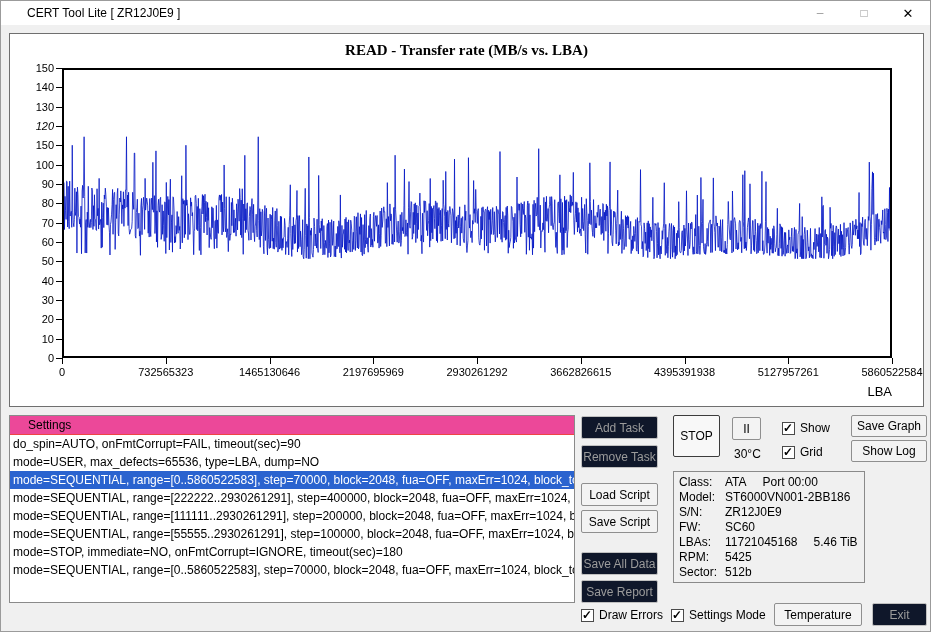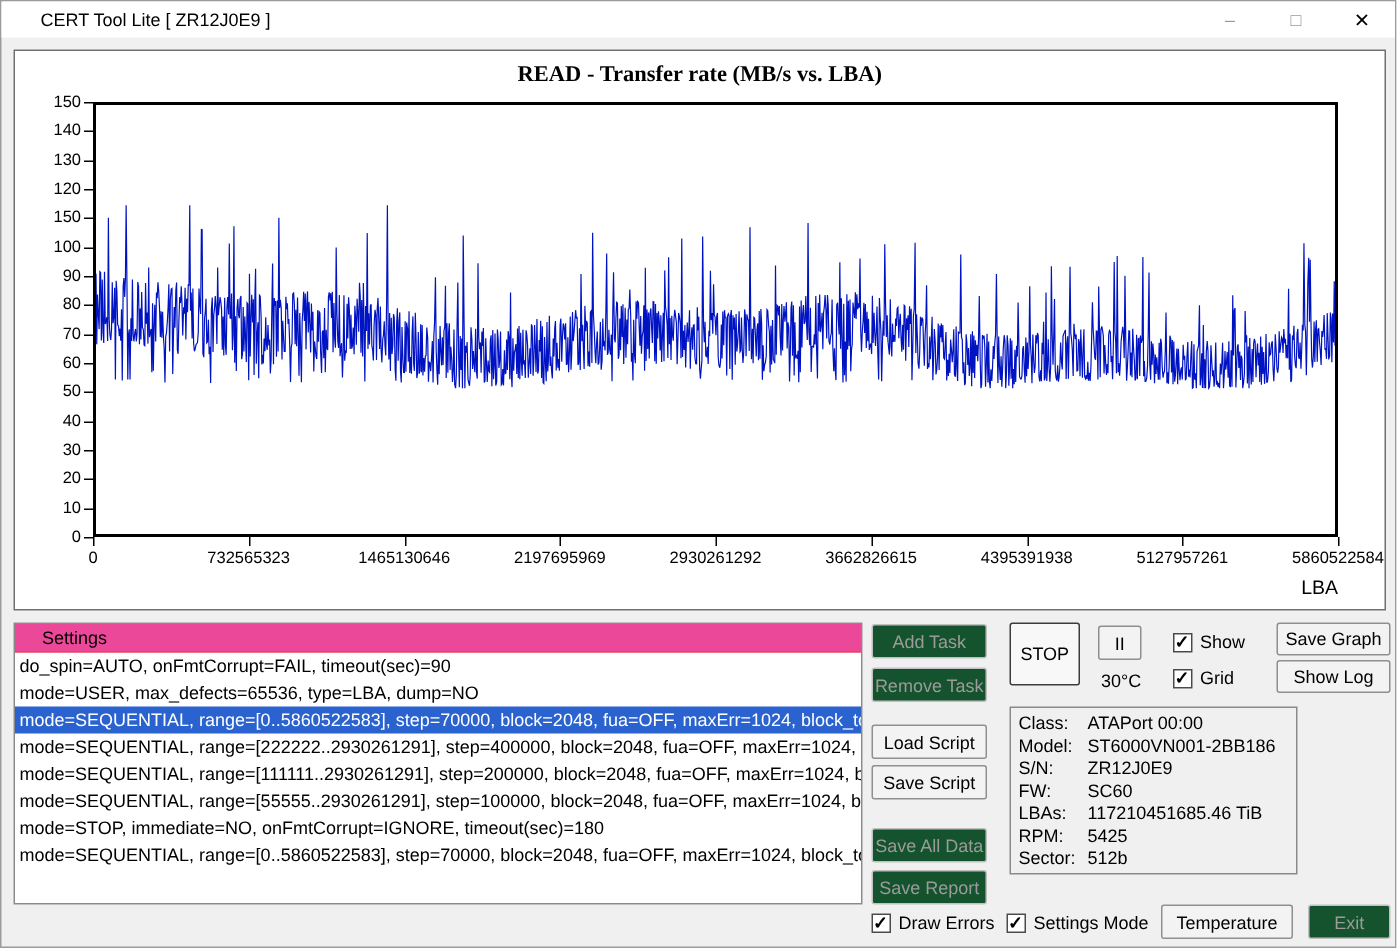--- a/index.html
+++ b/index.html
@@ -26,21 +26,21 @@
   .xaxis-title{position:absolute;top:350px;left:52px;width:830px;text-align:right;font-size:13px}
 
   
   .list{position:absolute;left:8px;top:414px;width:566px;height:188px;background:#fff;border:1px solid #8a8a8a;overflow:hidden}
   .lhead{height:19px;line-height:19px;padding-left:18px;border-bottom:1px solid #ef4444;background:#ec4899}
   .lrow{height:18px;line-height:18px;padding-left:3px;white-space:nowrap;overflow:hidden}
   .lrow.sel{background:#2a63cf;color:#fff}
 
   
   .btn{position:absolute;font-family:"Liberation Sans",sans-serif;font-size:12px;background:#f3f3f3;border:1px solid #8f8f8f;border-radius:2px;color:#000;text-align:center;padding:0;cursor:default}
-  .btn.disabled{color:#9b9b9b;border-color:#c0c0c0;background:#14532d}
+  .btn.disabled{color:#9b9b9b;border-color:#c0c0c0;background:#0f172a}
   .tb{left:580px;width:77px;height:23px}
   .tb1{top:415px}.tb2{top:444px}.tb3{top:482px}.tb4{top:509px}.tb5{top:551px}.tb6{top:579px}
   .stop-btn{left:672px;top:414px;width:47px;height:42px;border:1px solid #3c3c3c;background:#f8f8f8}
   .pause-btn{left:731px;top:416px;width:29px;height:23px}
   .temp-now{position:absolute;left:733px;top:446px;font-size:12px}
   .save-graph{left:850px;top:414px;width:76px;height:22px}
   .show-log{left:850px;top:439px;width:76px;height:22px}
   .temp-btn{left:773px;top:602px;width:88px;height:23px}
   .exit-btn{left:871px;top:602px;width:55px;height:23px}
 
@@ -50,21 +50,21 @@
   .cb.checked::after{content:"✓";position:absolute;left:0;top:-2px;font-size:12px;font-weight:bold;color:#000}
   .ck-show{left:781px;top:420px}
   .ck-grid{left:781px;top:444px}
   .ck-draw{left:580px;top:607px}
   .ck-transfer{left:670px;top:607px}
 
   
   .info{position:absolute;left:672px;top:470px;width:192px;height:112px;border:1px solid #8a8a8a;background:#f0f0f0;padding:3px 5px;overflow:hidden}
   .irow{display:flex;height:15px;line-height:15px;white-space:nowrap}
   .ilab{flex:0 0 46px}
-  .iext{}
+  .iext{margin-left:16px}
 </style>
 </head>
 <body>
 
 <div class="window">
 
   <div class="titlebar">
     <span class="title">CERT Tool Lite [ ZR12J0E9 ]</span>
     <div class="wbtns">
       <div class="wbtn">–</div>
@@ -80,21 +80,21 @@
         <polyline id="chart-line" fill="none" stroke-width="0.8" points="0.0,114.1 0.5,161.8 1.0,128.1 1.6,142.5 2.1,151.5 2.6,112.7 3.1,113.2 3.6,159.2 4.2,117.9 4.7,153.7 5.2,160.9 5.7,112.7 6.2,148.0 6.7,146.6 7.3,143.3 7.8,159.5 8.3,76.3 8.8,144.4 9.3,154.9 9.9,158.9 10.4,151.8 10.9,119.8 11.4,147.5 11.9,143.7 12.5,123.5 13.0,185.6 13.5,118.8 14.0,125.9 14.5,148.6 15.1,149.5 15.6,156.2 16.1,151.2 16.6,159.4 17.1,138.0 17.6,186.3 18.2,122.7 18.7,116.9 19.2,129.8 19.7,117.4 20.2,67.7 20.8,128.4 21.3,185.5 21.8,154.9 22.3,151.6 22.8,185.6 23.4,144.1 23.9,159.5 24.4,117.9 24.9,155.0 25.4,159.9 26.0,153.9 26.5,151.4 27.0,159.8 27.5,154.7 28.0,119.7 28.5,122.7 29.1,161.7 29.6,137.6 30.1,158.5 30.6,126.5 31.1,150.4 31.7,151.8 32.2,162.2 32.7,162.7 33.2,120.4 33.7,147.8 34.3,140.3 34.8,161.3 35.3,109.9 35.8,157.0 36.3,154.0 36.9,151.4 37.4,180.6 37.9,134.0 38.4,179.7 38.9,149.5 39.4,135.0 40.0,159.8 40.5,126.8 41.0,130.7 41.5,119.8 42.0,125.8 42.6,138.3 43.1,156.9 43.6,139.4 44.1,157.3 44.6,139.8 45.2,157.2 45.7,165.0 46.2,187.6 46.7,156.6 47.2,154.1 47.8,146.2 48.3,136.5 48.8,121.1 49.3,166.6 49.8,131.1 50.4,124.4 50.9,124.0 51.4,181.9 51.9,155.0 52.4,136.6 52.9,150.6 53.5,125.0 54.0,120.0 54.5,165.5 55.0,168.2 55.5,146.9 56.1,129.8 56.6,133.9 57.1,122.6 57.6,133.9 58.1,155.8 58.7,136.8 59.2,141.0 59.7,123.5 60.2,158.5 60.7,130.9 61.3,140.1 61.8,121.7 62.3,121.8 62.8,67.7 63.3,139.0 63.8,126.8 64.4,157.8 64.9,124.0 65.4,160.8 65.9,166.5 66.4,165.1 67.0,162.0 67.5,161.3 68.0,160.5 68.5,153.8 69.0,124.0 69.6,135.9 70.1,141.3 70.6,84.2 71.1,84.3 71.6,168.0 72.2,170.5 72.7,144.4 73.2,139.8 73.7,131.0 74.2,160.8 74.7,160.1 75.3,145.1 75.8,168.4 76.3,163.5 76.8,187.9 77.3,137.9 77.9,130.2 78.4,167.0 78.9,141.8 79.4,137.5 79.9,129.1 80.5,138.1 81.0,161.6 81.5,109.9 82.0,142.1 82.5,136.5 83.1,129.9 83.6,133.0 84.1,137.8 84.6,165.5 85.1,142.9 85.6,169.4 86.2,130.3 86.7,162.3 87.2,168.9 87.7,136.9 88.2,129.8 88.8,141.6 89.3,93.6 89.8,143.9 90.3,144.2 90.8,127.4 91.4,165.8 91.9,155.2 92.4,82.0 92.9,174.3 93.4,142.8 94.0,179.8 94.5,137.4 95.0,131.1 95.5,141.9 96.0,144.1 96.5,131.0 97.1,129.1 97.6,171.8 98.1,168.4 98.6,136.6 99.1,166.6 99.7,142.9 100.2,157.9 100.7,173.7 101.2,133.7 101.7,134.4 102.3,186.1 102.8,114.0 103.3,170.0 103.8,146.4 104.3,128.2 104.9,147.0 105.4,131.3 105.9,182.5 106.4,131.6 106.9,110.7 107.4,174.9 108.0,154.3 108.5,146.9 109.0,184.7 109.5,128.6 110.0,129.3 110.6,143.0 111.1,175.4 111.6,168.9 112.1,174.7 112.6,157.8 113.2,166.4 113.7,143.5 114.2,162.2 114.7,165.5 115.2,148.7 115.8,162.6 116.3,158.6 116.8,181.5 117.3,172.3 117.8,137.8 118.3,107.2 118.9,175.3 119.4,130.5 119.9,136.0 120.4,132.5 120.9,170.1 121.5,132.2 122.0,166.6 122.5,76.3 123.0,137.3 123.5,131.7 124.1,137.4 124.6,172.0 125.1,145.8 125.6,156.3 126.1,166.6 126.7,166.6 127.2,129.6 127.7,138.1 128.2,134.0 128.7,148.0 129.2,144.6 129.8,163.1 130.3,187.3 130.8,163.6 131.3,161.2 131.8,127.7 132.4,127.0 132.9,135.1 133.4,161.8 133.9,138.4 134.4,163.1 135.0,130.1 135.5,157.4 136.0,183.0 136.5,140.6 137.0,159.7 137.6,187.4 138.1,146.4 138.6,138.7 139.1,126.3 139.6,146.0 140.2,127.5 140.7,165.2 141.2,134.4 141.7,126.0 142.2,153.8 142.7,133.1 143.3,149.8 143.8,167.3 144.3,134.2 144.8,152.5 145.3,139.7 145.9,180.1 146.4,159.8 146.9,164.5 147.4,170.0 147.9,171.7 148.5,138.7 149.0,160.0 149.5,139.8 150.0,140.6 150.5,167.3 151.1,181.2 151.6,153.6 152.1,152.5 152.6,171.2 153.1,137.3 153.6,180.6 154.2,152.0 154.7,164.4 155.2,165.6 155.7,129.9 156.2,126.7 156.8,132.1 157.3,127.2 157.8,144.0 158.3,126.2 158.8,167.2 159.4,133.9 159.9,158.3 160.4,164.1 160.9,96.3 161.4,140.6 162.0,159.9 162.5,164.2 163.0,128.5 163.5,169.8 164.0,164.6 164.5,161.0 165.1,184.2 165.6,166.7 166.1,128.6 166.6,172.8 167.1,166.4 167.7,167.0 168.2,134.3 168.7,157.9 169.2,130.0 169.7,138.0 170.3,164.9 170.8,141.8 171.3,164.7 171.8,162.7 172.3,150.4 172.9,168.5 173.4,135.7 173.9,143.7 174.4,162.1 174.9,131.0 175.4,138.9 176.0,153.3 176.5,120.2 177.0,129.2 177.5,167.4 178.0,131.9 178.6,170.0 179.1,120.4 179.6,150.2 180.1,186.9 180.6,135.9 181.2,152.8 181.7,86.5 182.2,164.9 182.7,140.7 183.2,161.9 183.8,136.0 184.3,134.7 184.8,162.9 185.3,165.3 185.8,172.7 186.3,148.5 186.9,138.4 187.4,141.6 187.9,172.4 188.4,137.8 188.9,130.4 189.5,146.9 190.0,165.0 190.5,136.2 191.0,165.4 191.5,174.0 192.1,158.4 192.6,155.2 193.1,146.2 193.6,162.7 194.1,169.3 194.7,132.8 195.2,67.7 195.7,152.4 196.2,172.0 196.7,140.6 197.2,179.8 197.8,143.8 198.3,168.3 198.8,162.5 199.3,141.3 199.8,143.7 200.4,178.8 200.9,186.4 201.4,148.1 201.9,137.4 202.4,172.9 203.0,145.8 203.5,140.2 204.0,179.9 204.5,187.5 205.0,150.1 205.6,172.0 206.1,180.8 206.6,180.9 207.1,146.2 207.6,180.3 208.1,147.1 208.7,151.3 209.2,173.6 209.7,139.4 210.2,181.1 210.7,170.4 211.3,181.7 211.8,153.0 212.3,142.9 212.8,174.9 213.3,179.7 213.9,140.5 214.4,158.0 214.9,184.6 215.4,181.6 215.9,153.4 216.5,181.6 217.0,179.5 217.5,148.2 218.0,180.7 218.5,148.7 219.0,182.9 219.6,171.0 220.1,180.3 220.6,169.9 221.1,169.3 221.6,150.5 222.2,157.5 222.7,187.1 223.2,173.9 223.7,174.3 224.2,179.9 224.8,170.6 225.3,159.5 225.8,187.6 226.3,156.5 226.8,147.2 227.4,116.4 227.9,166.0 228.4,179.6 228.9,189.1 229.4,158.2 229.9,182.0 230.5,149.4 231.0,167.0 231.5,176.1 232.0,157.0 232.5,175.7 233.1,152.9 233.6,149.9 234.1,122.2 234.6,184.6 235.1,147.6 235.7,181.0 236.2,153.6 236.7,147.6 237.2,179.2 237.7,163.4 238.3,172.2 238.8,187.3 239.3,180.5 239.8,151.8 240.3,189.1 240.9,191.4 241.4,182.2 241.9,148.1 242.4,120.0 242.9,167.7 243.4,190.8 244.0,156.1 244.5,179.1 245.0,157.9 245.5,191.4 246.0,88.2 246.6,149.3 247.1,191.4 247.6,162.8 248.1,167.5 248.6,160.2 249.2,185.5 249.7,187.9 250.2,189.8 250.7,182.2 251.2,150.2 251.8,158.7 252.3,178.4 252.8,166.3 253.3,174.8 253.8,180.6 254.3,151.3 254.9,180.8 255.4,185.0 255.9,106.9 256.4,156.5 256.9,165.1 257.5,160.5 258.0,181.0 258.5,153.1 259.0,162.9 259.5,150.8 260.1,187.5 260.6,186.5 261.1,157.7 261.6,174.9 262.1,187.3 262.7,172.8 263.2,179.9 263.7,180.7 264.2,158.9 264.7,155.7 265.2,190.1 265.8,152.1 266.3,185.4 266.8,175.6 267.3,154.4 267.8,189.6 268.4,187.4 268.9,151.8 269.4,158.1 269.9,177.8 270.4,173.4 271.0,153.2 271.5,189.2 272.0,188.5 272.5,178.5 273.0,189.6 273.6,165.8 274.1,181.5 274.6,181.1 275.1,158.6 275.6,179.1 276.1,152.9 276.7,157.2 277.2,185.4 277.7,126.7 278.2,181.5 278.7,190.7 279.3,157.6 279.8,179.7 280.3,167.2 280.8,165.2 281.3,161.6 281.9,181.8 282.4,151.1 282.9,184.5 283.4,149.4 283.9,185.4 284.5,154.0 285.0,174.5 285.5,183.0 286.0,151.9 286.5,175.4 287.0,172.5 287.6,184.6 288.1,152.3 288.6,155.4 289.1,162.3 289.6,184.4 290.2,173.0 290.7,164.5 291.2,181.9 291.7,148.3 292.2,149.8 292.8,183.0 293.3,173.1 293.8,148.8 294.3,163.8 294.8,180.5 295.4,144.7 295.9,181.5 296.4,179.4 296.9,158.9 297.4,166.7 297.9,145.9 298.5,184.6 299.0,149.6 299.5,187.6 300.0,188.3 300.5,156.8 301.1,175.4 301.6,186.7 302.1,146.7 302.6,180.2 303.1,172.0 303.7,142.4 304.2,176.4 304.7,170.1 305.2,179.8 305.7,184.8 306.3,157.8 306.8,170.0 307.3,151.0 307.8,146.0 308.3,179.5 308.8,160.8 309.4,177.6 309.9,171.8 310.4,179.7 310.9,148.7 311.4,144.3 312.0,173.6 312.5,156.2 313.0,147.7 313.5,149.5 314.0,158.5 314.6,147.5 315.1,175.3 315.6,175.1 316.1,157.0 316.6,180.6 317.2,166.0 317.7,143.0 318.2,179.0 318.7,167.6 319.2,139.9 319.7,159.6 320.3,153.2 320.8,145.7 321.3,138.7 321.8,143.9 322.3,143.7 322.9,175.7 323.4,174.4 323.9,150.9 324.4,179.1 324.9,114.2 325.5,159.7 326.0,148.6 326.5,164.3 327.0,178.4 327.5,135.8 328.1,152.9 328.6,145.9 329.1,147.4 329.6,176.6 330.1,166.7 330.7,176.9 331.2,140.0 331.7,139.2 332.2,174.4 332.7,86.4 333.2,141.4 333.8,152.5 334.3,166.2 334.8,174.6 335.3,161.4 335.8,153.2 336.4,175.5 336.9,174.2 337.4,164.1 337.9,146.7 338.4,178.9 339.0,173.0 339.5,144.3 340.0,163.0 340.5,159.6 341.0,166.0 341.6,137.8 342.1,100.4 342.6,168.9 343.1,167.2 343.6,151.9 344.1,165.1 344.7,168.7 345.2,155.1 345.7,186.8 346.2,139.1 346.7,113.1 347.3,157.8 347.8,160.4 348.3,143.8 348.8,133.4 349.3,133.9 349.9,171.6 350.4,168.8 350.9,144.3 351.4,165.8 351.9,135.9 352.5,156.9 353.0,134.7 353.5,175.0 354.0,155.4 354.5,137.0 355.0,170.8 355.6,145.0 356.1,161.8 356.6,138.1 357.1,137.6 357.6,124.8 358.2,143.1 358.7,173.5 359.2,167.7 359.7,186.3 360.2,145.2 360.8,169.7 361.3,174.5 361.8,132.6 362.3,144.4 362.8,132.8 363.4,133.6 363.9,150.1 364.4,162.7 364.9,142.7 365.4,168.1 365.9,156.4 366.5,152.6 367.0,135.4 367.5,179.6 368.0,110.0 368.5,173.0 369.1,138.3 369.6,165.0 370.1,140.3 370.6,171.4 371.1,141.3 371.7,137.5 372.2,150.5 372.7,160.9 373.2,132.9 373.7,133.1 374.3,173.2 374.8,134.6 375.3,174.9 375.8,140.6 376.3,157.9 376.8,139.4 377.4,147.1 377.9,166.0 378.4,142.2 378.9,173.7 379.4,157.4 380.0,140.5 380.5,173.3 381.0,111.8 381.5,136.2 382.0,140.2 382.6,148.3 383.1,171.1 383.6,102.9 384.1,161.7 384.6,144.0 385.2,172.4 385.7,142.4 386.2,155.5 386.7,159.3 387.2,144.9 387.7,138.4 388.3,143.1 388.8,147.3 389.3,175.2 389.8,159.1 390.3,140.6 390.9,143.4 391.4,148.0 391.9,171.2 392.4,90.3 392.9,170.4 393.5,152.7 394.0,165.6 394.5,148.8 395.0,177.4 395.5,158.8 396.1,147.0 396.6,160.2 397.1,152.7 397.6,138.7 398.1,178.3 398.6,158.8 399.2,150.3 399.7,165.4 400.2,148.9 400.7,148.7 401.2,170.5 401.8,174.9 402.3,175.0 402.8,136.7 403.3,152.4 403.8,143.1 404.4,178.4 404.9,185.1 405.4,178.4 405.9,172.8 406.4,88.9 407.0,149.7 407.5,160.3 408.0,146.6 408.5,169.7 409.0,170.1 409.5,163.4 410.1,175.0 410.6,152.6 411.1,156.3 411.6,112.1 412.1,145.4 412.7,140.7 413.2,154.6 413.7,121.1 414.2,142.1 414.7,143.2 415.3,155.6 415.8,142.9 416.3,140.6 416.8,170.2 417.3,176.0 417.9,177.6 418.4,173.3 418.9,148.4 419.4,171.3 419.9,139.6 420.5,162.4 421.0,138.7 421.5,143.6 422.0,143.8 422.5,182.8 423.0,142.9 423.6,141.2 424.1,142.6 424.6,178.4 425.1,142.0 425.6,138.6 426.2,185.7 426.7,142.1 427.2,151.7 427.7,143.6 428.2,175.5 428.8,141.3 429.3,166.7 429.8,161.4 430.3,152.9 430.8,139.5 431.4,166.9 431.9,166.0 432.4,143.7 432.9,165.1 433.4,174.3 433.9,167.2 434.5,138.2 435.0,142.6 435.5,169.8 436.0,141.5 436.5,144.3 437.1,146.1 437.6,166.3 438.1,82.7 438.6,146.1 439.1,171.8 439.7,151.2 440.2,174.6 440.7,143.6 441.2,144.2 441.7,154.7 442.3,170.0 442.8,151.7 443.3,147.6 443.8,172.6 444.3,139.3 444.8,171.6 445.4,137.9 445.9,147.9 446.4,185.8 446.9,162.4 447.4,180.0 448.0,175.4 448.5,173.8 449.0,169.7 449.5,138.3 450.0,139.0 450.6,149.1 451.1,153.3 451.6,180.8 452.1,149.2 452.6,175.4 453.2,145.4 453.7,171.9 454.2,172.8 454.7,174.5 455.2,108.5 455.7,168.8 456.3,135.5 456.8,136.2 457.3,142.3 457.8,135.8 458.3,156.4 458.9,169.3 459.4,134.6 459.9,165.9 460.4,145.7 460.9,135.9 461.5,146.5 462.0,140.4 462.5,133.4 463.0,164.6 463.5,147.0 464.1,150.4 464.6,186.9 465.1,168.3 465.6,137.2 466.1,132.8 466.6,169.5 467.2,135.3 467.7,182.8 468.2,146.9 468.7,170.4 469.2,169.5 469.8,171.6 470.3,166.1 470.8,187.4 471.3,136.2 471.8,180.6 472.4,132.1 472.9,164.0 473.4,141.1 473.9,135.2 474.4,148.1 475.0,146.5 475.5,129.1 476.0,147.7 476.5,158.9 477.0,79.8 477.5,152.1 478.1,162.4 478.6,137.0 479.1,180.5 479.6,163.3 480.1,163.1 480.7,163.6 481.2,155.0 481.7,161.9 482.2,129.2 482.7,163.7 483.3,184.8 483.8,133.8 484.3,152.9 484.8,128.1 485.3,153.5 485.9,148.2 486.4,140.5 486.9,165.1 487.4,140.5 487.9,136.5 488.4,128.5 489.0,138.8 489.5,157.9 490.0,128.4 490.5,135.0 491.0,159.5 491.6,161.9 492.1,156.4 492.6,154.3 493.1,131.5 493.6,163.6 494.2,179.9 494.7,164.5 495.2,179.1 495.7,186.0 496.2,135.2 496.8,133.7 497.3,145.8 497.8,155.1 498.3,106.3 498.8,164.8 499.3,130.6 499.9,163.5 500.4,187.5 500.9,134.3 501.4,182.7 501.9,159.9 502.5,187.0 503.0,127.9 503.5,165.3 504.0,132.3 504.5,162.9 505.1,131.5 505.6,180.0 506.1,165.4 506.6,161.6 507.1,133.5 507.7,139.6 508.2,144.0 508.7,126.6 509.2,144.7 509.7,127.9 510.3,138.1 510.8,134.0 511.3,137.0 511.8,103.8 512.3,152.2 512.8,166.8 513.4,151.7 513.9,145.7 514.4,133.7 514.9,154.2 515.4,134.5 516.0,164.3 516.5,139.8 517.0,159.7 517.5,144.5 518.0,165.6 518.6,162.4 519.1,161.2 519.6,168.3 520.1,129.0 520.6,160.9 521.2,140.4 521.7,153.7 522.2,162.9 522.7,153.0 523.2,136.3 523.7,167.1 524.3,185.6 524.8,130.5 525.3,143.1 525.8,152.6 526.3,186.8 526.9,158.6 527.4,145.8 527.9,155.9 528.4,94.1 528.9,133.4 529.5,156.8 530.0,142.1 530.5,159.0 531.0,164.6 531.5,168.7 532.1,131.4 532.6,163.1 533.1,170.0 533.6,147.8 534.1,160.1 534.6,155.5 535.2,160.1 535.7,144.3 536.2,149.3 536.7,137.5 537.2,136.8 537.8,157.7 538.3,146.0 538.8,141.1 539.3,157.4 539.8,166.8 540.4,148.6 540.9,165.5 541.4,135.4 541.9,136.0 542.4,172.9 543.0,144.2 543.5,152.1 544.0,142.1 544.5,163.5 545.0,136.1 545.5,148.0 546.1,137.8 546.6,186.1 547.1,165.7 547.6,142.4 548.1,138.3 548.7,93.2 549.2,167.7 549.7,141.5 550.2,156.2 550.7,174.4 551.3,178.3 551.8,166.8 552.3,143.1 552.8,149.3 553.3,143.7 553.9,145.1 554.4,163.1 554.9,176.3 555.4,155.6 555.9,146.9 556.4,121.8 557.0,178.4 557.5,174.5 558.0,177.3 558.5,156.5 559.0,171.8 559.6,157.7 560.1,143.2 560.6,186.0 561.1,172.0 561.6,151.5 562.2,160.5 562.7,182.2 563.2,179.1 563.7,171.2 564.2,147.7 564.8,179.1 565.3,149.0 565.8,157.2 566.3,147.7 566.8,160.3 567.3,148.8 567.9,171.0 568.4,171.7 568.9,161.4 569.4,153.5 569.9,186.2 570.5,172.2 571.0,183.1 571.5,168.2 572.0,181.1 572.5,158.6 573.1,165.9 573.6,173.8 574.1,166.0 574.6,151.6 575.1,182.3 575.7,183.7 576.2,149.7 576.7,177.8 577.2,186.5 577.7,153.6 578.2,154.2 578.8,154.1 579.3,101.0 579.8,157.1 580.3,158.4 580.8,181.4 581.4,173.9 581.9,189.4 582.4,187.8 582.9,155.0 583.4,160.5 584.0,175.8 584.5,164.3 585.0,183.1 585.5,177.5 586.0,155.0 586.6,190.2 587.1,153.0 587.6,181.2 588.1,155.8 588.6,184.6 589.1,159.1 589.7,169.6 590.2,162.1 590.7,173.2 591.2,158.0 591.7,129.1 592.3,171.5 592.8,191.4 593.3,189.0 593.8,155.5 594.3,157.4 594.9,155.9 595.4,163.5 595.9,190.5 596.4,176.1 596.9,154.7 597.5,187.5 598.0,159.9 598.5,187.2 599.0,191.4 599.5,178.6 600.1,186.5 600.6,176.8 601.1,162.9 601.6,171.6 602.1,160.7 602.6,155.3 603.2,114.3 603.7,160.5 604.2,187.9 604.7,156.5 605.2,176.4 605.8,185.9 606.3,169.8 606.8,190.4 607.3,178.9 607.8,164.1 608.4,155.6 608.9,159.4 609.4,191.4 609.9,181.9 610.4,155.6 611.0,162.9 611.5,189.8 612.0,176.1 612.5,157.7 613.0,185.0 613.5,159.2 614.1,191.4 614.6,178.4 615.1,188.7 615.6,165.5 616.1,187.3 616.7,162.8 617.2,170.1 617.7,133.5 618.2,159.5 618.7,183.7 619.3,185.2 619.8,185.2 620.3,183.0 620.8,165.0 621.3,163.0 621.9,179.5 622.4,187.7 622.9,157.2 623.4,183.4 623.9,160.6 624.4,178.5 625.0,166.5 625.5,122.5 626.0,162.1 626.5,170.4 627.0,188.1 627.6,155.2 628.1,171.9 628.6,181.2 629.1,177.1 629.6,155.6 630.2,161.2 630.7,154.1 631.2,155.8 631.7,183.3 632.2,186.9 632.8,179.3 633.3,186.7 633.8,160.8 634.3,168.4 634.8,146.6 635.3,186.2 635.9,184.1 636.4,126.8 636.9,186.5 637.4,177.5 637.9,158.4 638.5,178.0 639.0,187.0 639.5,177.7 640.0,109.0 640.5,153.6 641.1,175.5 641.6,155.8 642.1,131.2 642.6,179.3 643.1,184.3 643.7,186.3 644.2,176.0 644.7,187.0 645.2,183.8 645.7,177.0 646.2,160.5 646.8,174.0 647.3,178.8 647.8,156.3 648.3,154.7 648.8,153.6 649.4,152.0 649.9,185.2 650.4,161.2 650.9,156.3 651.4,185.0 652.0,151.4 652.5,109.4 653.0,154.2 653.5,158.4 654.0,164.8 654.6,183.2 655.1,147.9 655.6,154.3 656.1,158.3 656.6,155.1 657.1,179.7 657.7,179.5 658.2,158.2 658.7,160.2 659.2,183.4 659.7,151.8 660.3,169.6 660.8,184.3 661.3,164.2 661.8,151.6 662.3,183.6 662.9,185.0 663.4,182.6 663.9,185.4 664.4,173.5 664.9,186.4 665.5,181.1 666.0,186.6 666.5,176.8 667.0,156.8 667.5,133.3 668.0,151.4 668.6,162.2 669.1,171.0 669.6,172.2 670.1,152.8 670.6,152.9 671.2,185.5 671.7,122.7 672.2,151.0 672.7,184.1 673.2,151.8 673.8,149.7 674.3,152.5 674.8,156.0 675.3,181.5 675.8,162.3 676.4,175.0 676.9,182.5 677.4,175.1 677.9,181.3 678.4,155.1 678.9,152.5 679.5,153.4 680.0,173.8 680.5,169.7 681.0,185.4 681.5,163.2 682.1,106.2 682.6,153.9 683.1,159.9 683.6,181.3 684.1,102.1 684.7,180.6 685.2,174.4 685.7,183.0 686.2,174.4 686.7,159.9 687.3,154.3 687.8,150.0 688.3,154.5 688.8,171.1 689.3,115.4 689.8,157.2 690.4,186.4 690.9,177.6 691.4,166.4 691.9,152.7 692.4,152.8 693.0,182.8 693.5,167.4 694.0,184.1 694.5,151.3 695.0,163.7 695.6,173.0 696.1,186.3 696.6,184.3 697.1,155.3 697.6,185.3 698.2,158.0 698.7,157.7 699.2,183.2 699.7,155.8 700.2,160.8 700.8,159.0 701.3,102.7 701.8,183.4 702.3,173.0 702.8,186.9 703.3,186.8 703.9,184.4 704.4,176.4 704.9,153.5 705.4,113.2 705.9,175.3 706.5,185.7 707.0,159.7 707.5,175.6 708.0,161.2 708.5,167.9 709.1,188.0 709.6,168.6 710.1,181.9 710.6,170.6 711.1,178.1 711.7,185.7 712.2,160.8 712.7,185.8 713.2,158.0 713.7,160.7 714.2,176.3 714.8,184.3 715.3,180.9 715.8,180.3 716.3,166.7 716.8,140.2 717.4,188.1 717.9,180.7 718.4,188.5 718.9,176.3 719.4,156.0 720.0,158.2 720.5,180.9 721.0,158.9 721.5,188.8 722.0,159.8 722.6,187.0 723.1,182.7 723.6,172.8 724.1,164.6 724.6,188.8 725.1,164.8 725.7,180.2 726.2,186.0 726.7,179.2 727.2,177.3 727.7,185.6 728.3,162.1 728.8,172.2 729.3,169.5 729.8,186.0 730.3,185.0 730.9,168.6 731.4,160.3 731.9,183.7 732.4,178.9 732.9,184.2 733.5,168.7 734.0,159.6 734.5,191.4 735.0,190.9 735.5,161.7 736.0,185.7 736.6,181.3 737.1,191.4 737.6,166.5 738.1,164.7 738.6,162.7 739.2,135.3 739.7,189.5 740.2,184.5 740.7,167.9 741.2,191.3 741.8,148.7 742.3,191.4 742.8,171.8 743.3,191.4 743.8,166.8 744.4,159.5 744.9,166.2 745.4,191.4 745.9,190.6 746.4,184.6 746.9,162.4 747.5,174.6 748.0,183.4 748.5,179.3 749.0,190.5 749.5,184.6 750.1,160.6 750.6,189.1 751.1,186.4 751.6,190.6 752.1,187.8 752.7,191.4 753.2,174.7 753.7,182.1 754.2,174.2 754.7,160.8 755.3,191.4 755.8,182.9 756.3,166.3 756.8,178.9 757.3,174.5 757.8,166.9 758.4,184.4 758.9,159.7 759.4,189.9 759.9,190.3 760.4,165.8 761.0,190.5 761.5,128.6 762.0,169.4 762.5,138.7 763.0,137.3 763.6,190.9 764.1,176.9 764.6,163.2 765.1,161.8 765.6,177.8 766.2,166.6 766.7,185.9 767.2,169.5 767.7,171.6 768.2,191.4 768.7,188.1 769.3,181.8 769.8,139.2 770.3,160.5 770.8,155.6 771.3,188.3 771.9,163.3 772.4,191.4 772.9,157.5 773.4,178.6 773.9,188.9 774.5,164.9 775.0,187.2 775.5,161.3 776.0,158.1 776.5,160.2 777.1,184.0 777.6,168.2 778.1,161.3 778.6,176.1 779.1,167.5 779.6,187.3 780.2,156.5 780.7,189.1 781.2,163.5 781.7,181.8 782.2,167.0 782.8,188.5 783.3,180.3 783.8,154.8 784.3,187.8 784.8,186.8 785.4,179.8 785.9,160.4 786.4,169.1 786.9,168.4 787.4,161.6 788.0,159.7 788.5,177.7 789.0,186.7 789.5,175.3 790.0,155.0 790.6,166.2 791.1,178.1 791.6,180.9 792.1,176.8 792.6,153.0 793.1,167.4 793.7,162.1 794.2,157.0 794.7,158.1 795.2,167.6 795.7,151.4 796.3,161.1 796.8,158.0 797.3,171.2 797.8,162.2 798.3,171.2 798.9,124.2 799.4,179.0 799.9,154.7 800.4,187.3 800.9,185.9 801.5,155.8 802.0,158.8 802.5,149.2 803.0,170.3 803.5,176.4 804.0,177.9 804.6,154.5 805.1,151.4 805.6,170.1 806.1,171.7 806.6,160.6 807.2,178.2 807.7,165.3 808.2,148.6 808.7,152.5 809.2,93.4 809.8,148.8 810.3,153.2 810.8,182.7 811.3,156.4 811.8,120.2 812.4,103.3 812.9,146.5 813.4,104.6 813.9,146.0 814.4,171.7 814.9,177.5 815.5,169.7 816.0,146.3 816.5,173.8 817.0,151.6 817.5,145.6 818.1,173.5 818.6,151.6 819.1,151.2 819.6,160.0 820.1,165.5 820.7,175.7 821.2,152.8 821.7,156.8 822.2,152.5 822.7,141.9 823.3,165.4 823.8,164.3 824.3,171.6 824.8,140.7 825.3,156.8 825.8,172.0 826.4,169.4 826.9,140.3 827.4,144.4 827.9,173.9 828.4,141.0 829.0,160.6 829.5,119.1 830.0,162.8" stroke="#0013c3"></polyline>
       </svg>
     </div>
     <div class="xaxis-title">LBA</div>
   <div class="ylab" style="top: 27px;">150</div>
       <div class="ytick" style="top: 34px;"></div>
       <div class="ylab" style="top: 46.3333px;">140</div>
       <div class="ytick" style="top: 53px;"></div>
       <div class="ylab" style="top: 65.6667px;">130</div>
       <div class="ytick" style="top: 73px;"></div>
-      <div class="ylab" style="top: 85px;">120</div>
+      <div class="ylab" style="top: 85px; font-style: italic;">120</div>
       <div class="ytick" style="top: 92px;"></div>
       <div class="ylab" style="top: 104.333px;">150</div>
       <div class="ytick" style="top: 111px;"></div>
       <div class="ylab" style="top: 123.667px;">100</div>
       <div class="ytick" style="top: 131px;"></div>
       <div class="ylab" style="top: 143px;">90</div>
       <div class="ytick" style="top: 150px;"></div>
       <div class="ylab" style="top: 162.333px;">80</div>
       <div class="ytick" style="top: 169px;"></div>
       <div class="ylab" style="top: 181.667px;">70</div>

